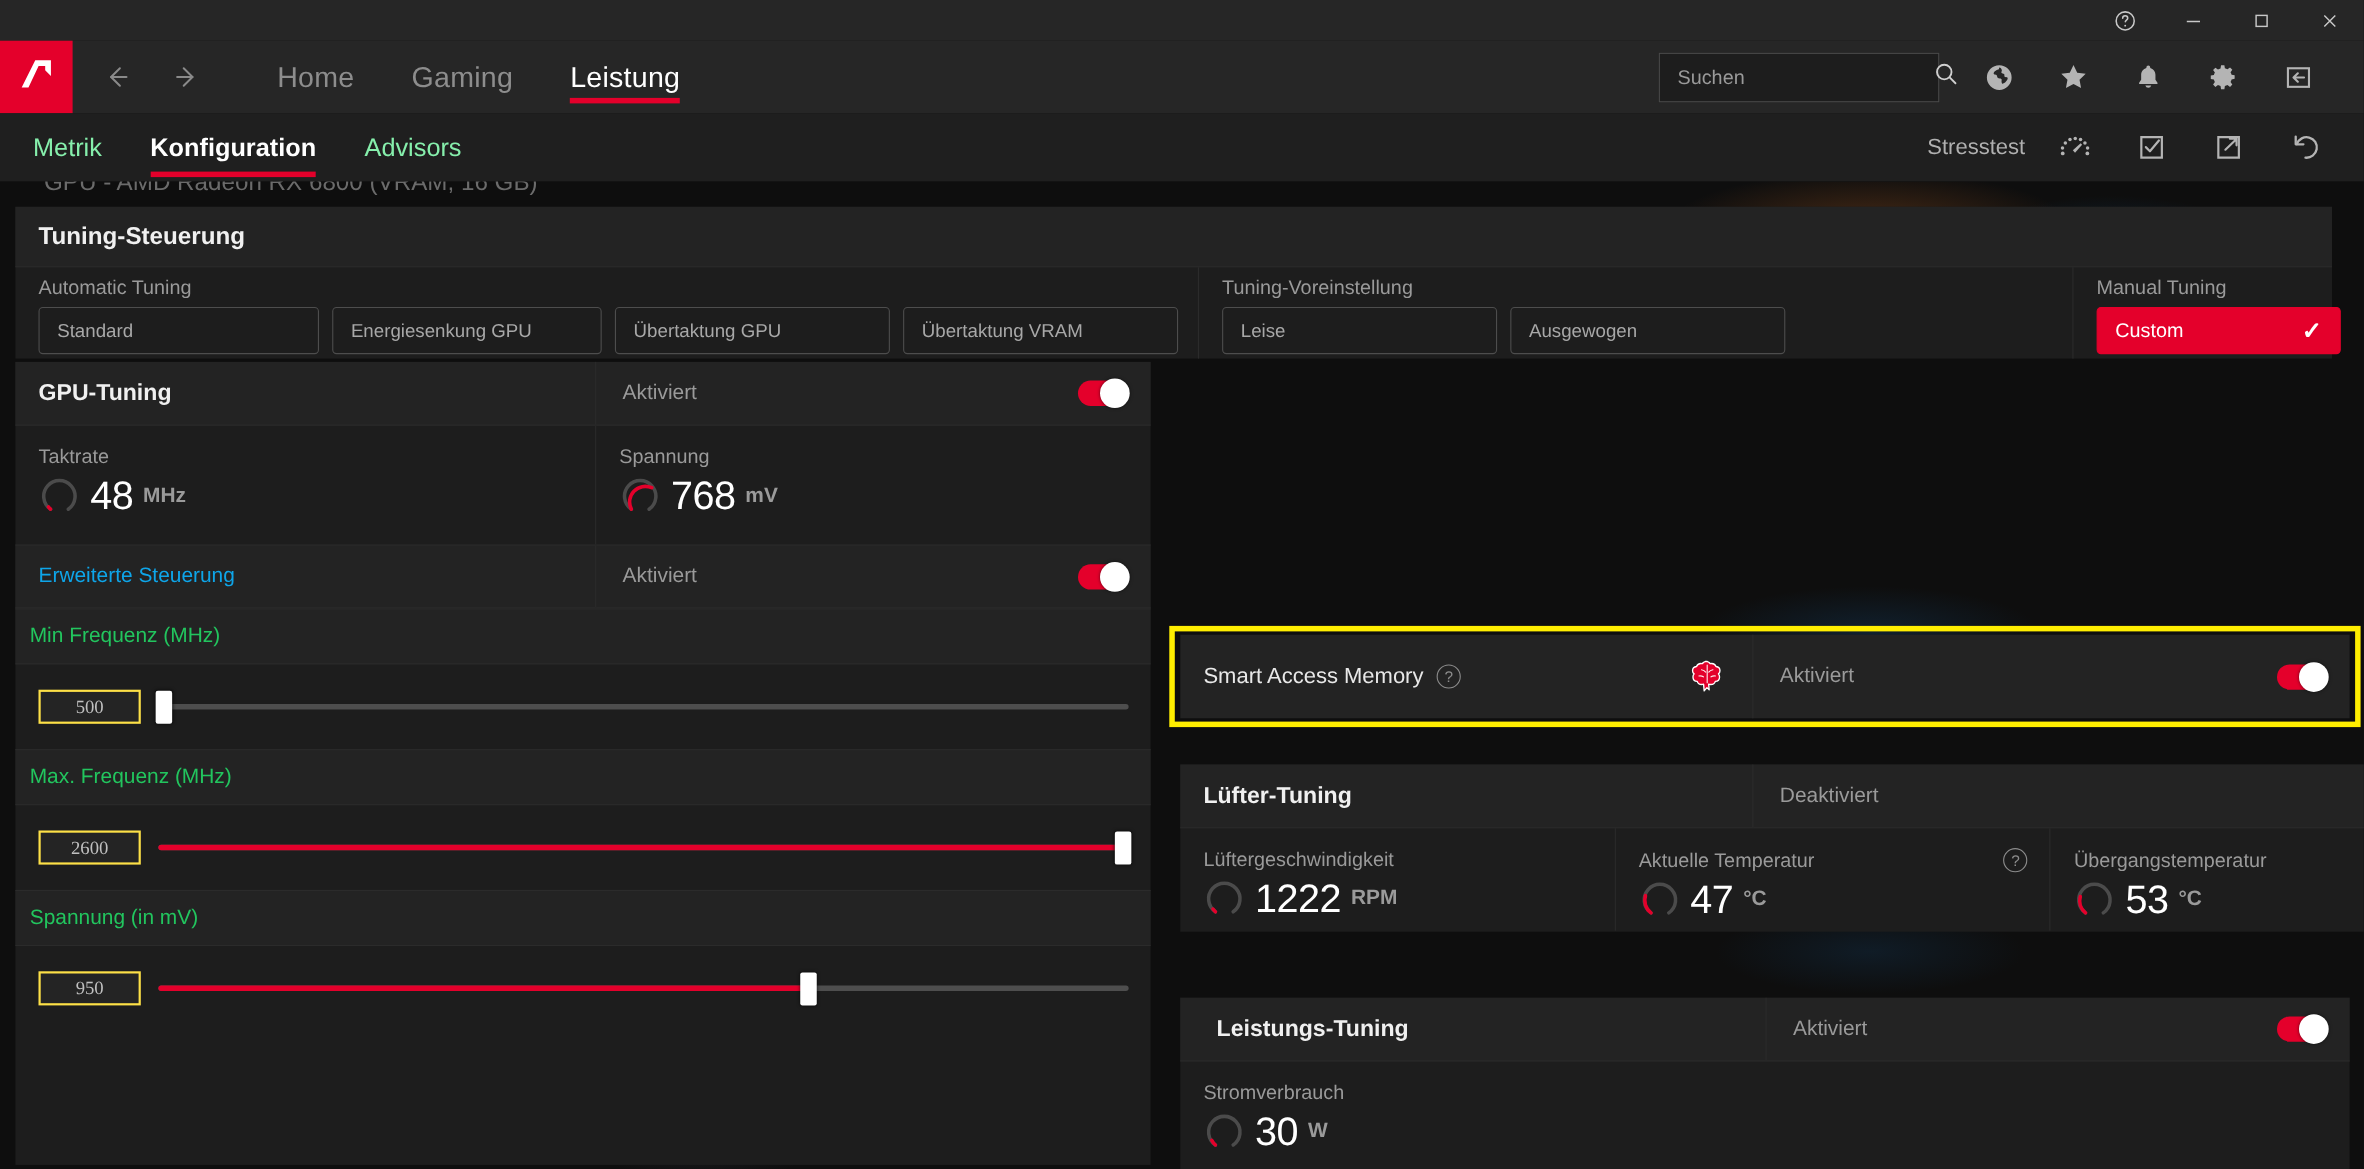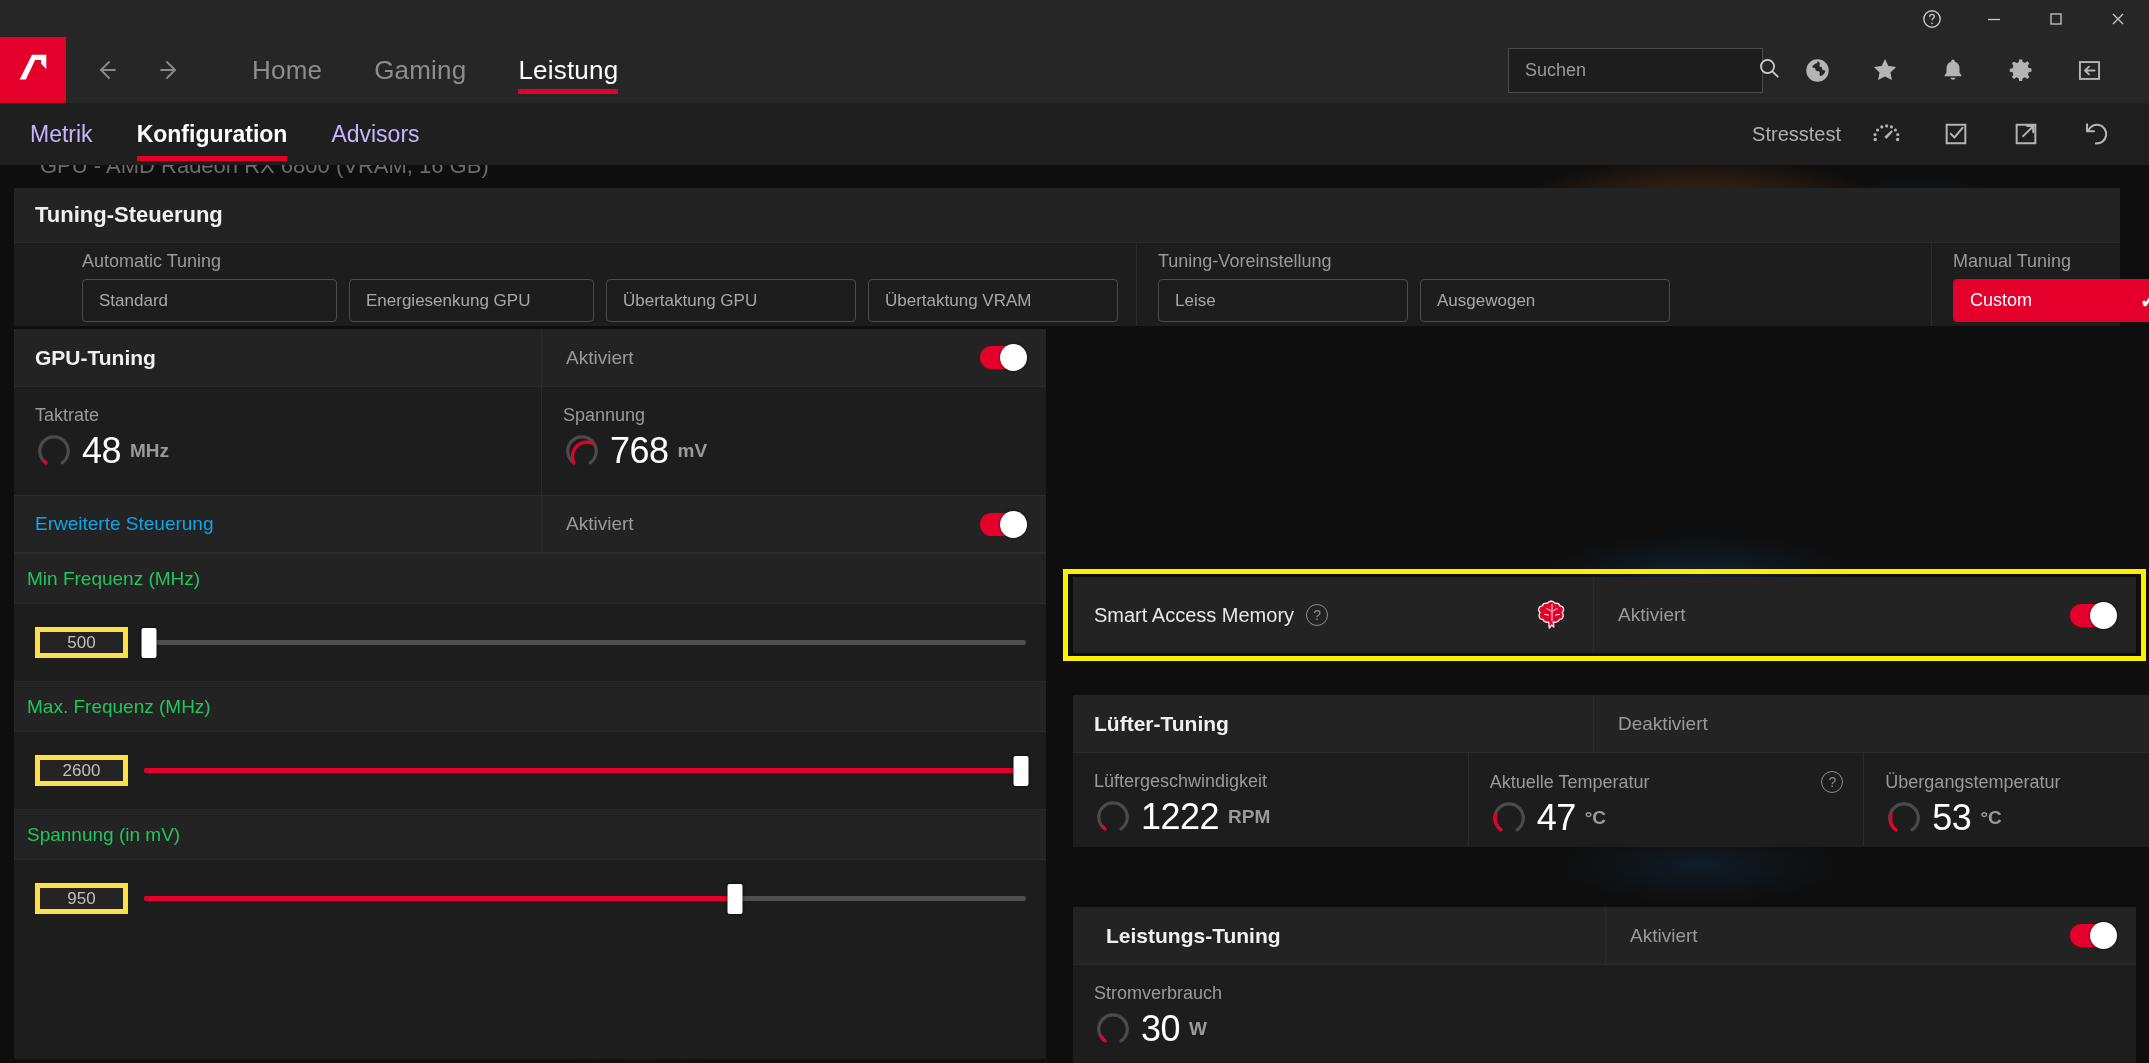--- a/index.html
+++ b/index.html
@@ -146,21 +146,21 @@
     display: flex;
     align-items: center;
   }
   .subnav-link {
     position: relative;
     height: 62px;
     display: flex;
     align-items: center;
     padding: 0 22px;
     font-size: 23px;
-    color: #c4b5fd;
+    color: #86efac;
   }
   .subnav-link:first-child { margin-left: 8px; }
   .subnav-link.active { color: #ffffff; font-weight: bold; }
   .subnav-link.active::after {
     content: "";
     position: absolute;
     left: 22px; right: 22px;
     bottom: 4px;
     height: 5px;
     background: #e4002b;
@@ -233,21 +233,20 @@
     padding-left: 21px;
     font-size: 22px;
     font-weight: bold;
     color: #f0f0f0;
     border-bottom: 1px solid #2b2b2b;
     background: #232323;
   }
   .tuning-body {
     display: flex;
     height: 83px;
-    padding-left: 47px;
   }
   .tuning-col {
     padding: 8px 18px 0 21px;
   }
   .tuning-col.auto { flex: 0 0 1060px; border-right: 1px solid #2b2b2b; }
   .tuning-col.preset { flex: 0 0 795px; border-right: 1px solid #2b2b2b; }
   .tuning-col.manual { flex: 1 1 auto; }
   .tc-label {
     font-size: 18px;
     color: #9a9a9a;
@@ -377,29 +376,29 @@
   }
   .slider-row {
     height: 77px;
     display: flex;
     align-items: center;
     padding: 0 20px 0 21px;
     gap: 16px;
   }
   .sl-box {
     width: 93px; height: 31px;
-    border: 5px solid #fde047;
+    border: 2px solid #fde047;
     background: #242424;
     color: #c0c0c0;
     font-size: 17px;
     display: flex;
     align-items: center;
     justify-content: center;
     flex: 0 0 auto;
-    font-family: Liberation Sans, sans-serif;
+    font-family: Liberation Serif, serif;
   }
   .sl-track {
     position: relative;
     flex: 1;
     height: 22px;
     display: flex;
     align-items: center;
   }
   .sl-track .rail {
     position: absolute;

